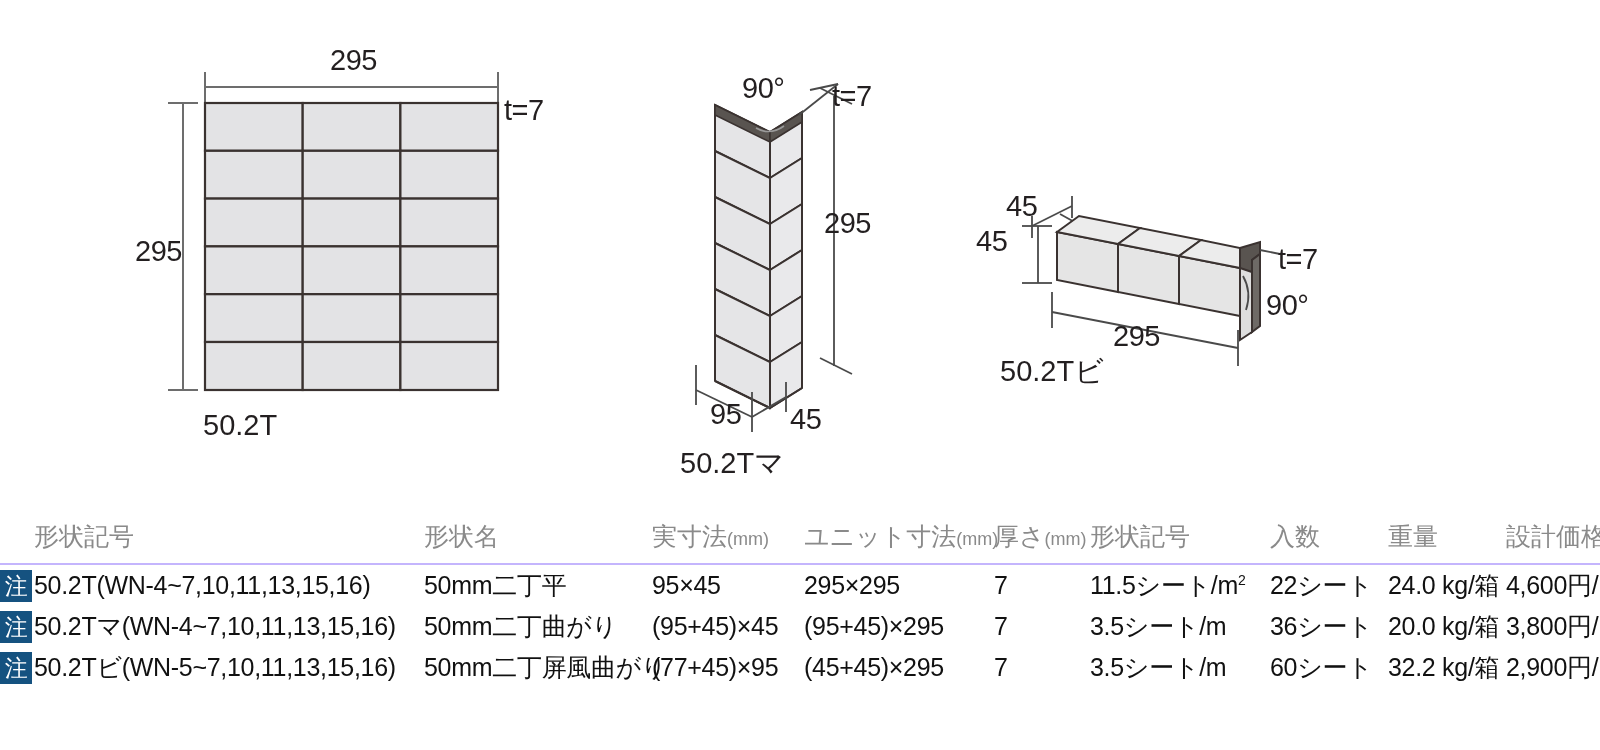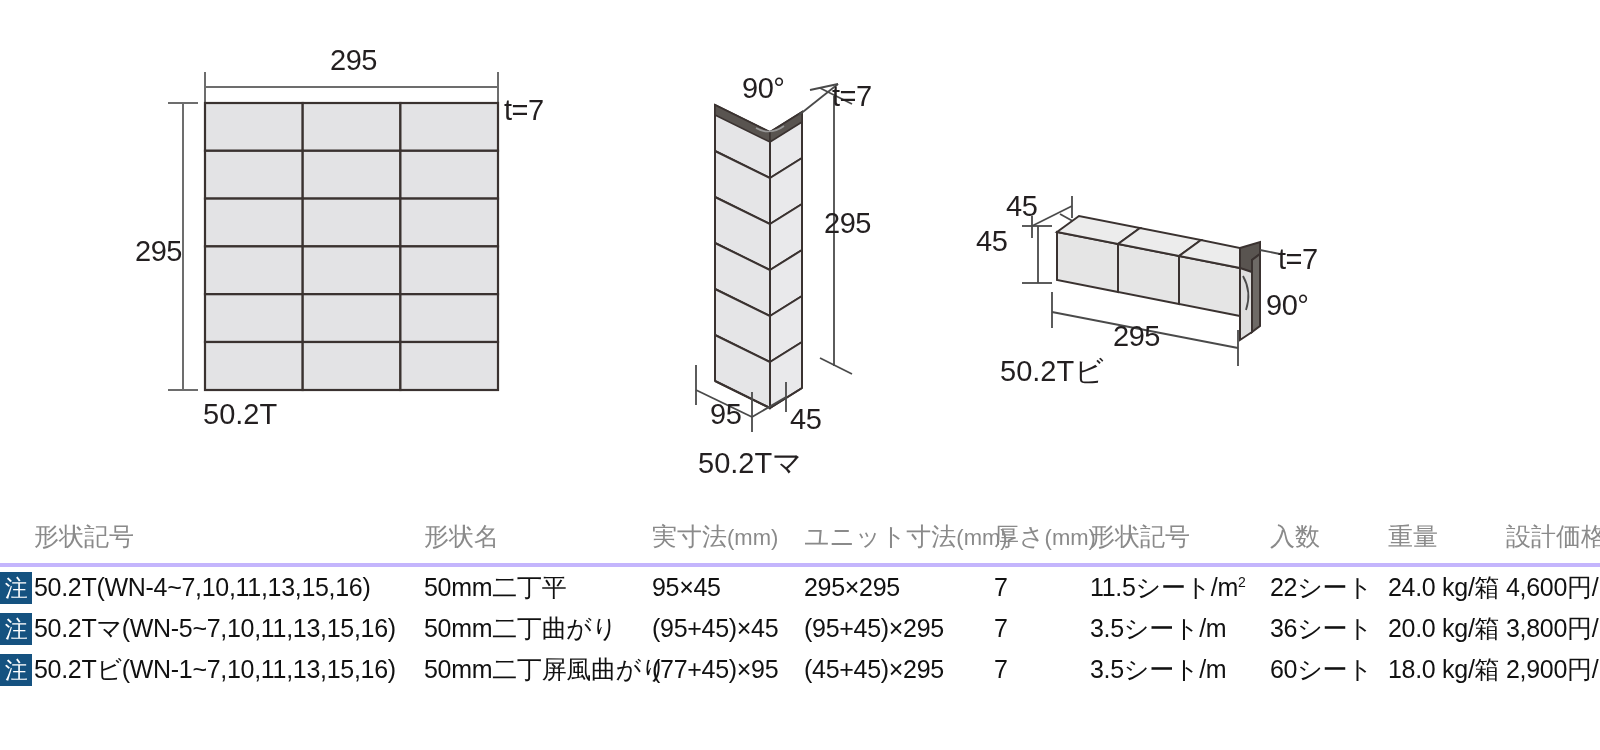--- a/index.html
+++ b/index.html
@@ -42,24 +42,24 @@
     margin-left:0;
     table-layout:fixed;
   }
   table.spec th{
     font-weight:normal;
     font-size:25px;
     color:#8a8a8a;
     text-align:left;
     padding:0 0 10px 0;
     vertical-align:bottom;
-    border-bottom:4px solid #c4b5fd;
+    border-bottom:2px solid #c4b5fd;
     white-space:nowrap;
   }
-  table.spec th .unit{font-size:22px;}
+  table.spec th .unit{font-size:18px;}
   table.spec td{
     font-size:25px;
     color:#111111;
     padding:4px 0 4px 0;
     vertical-align:middle;
     white-space:nowrap;
     letter-spacing:-0.3px;
   }
   td.badge-cell{width:34px;padding-right:4px;}
   .note-badge{
@@ -128,21 +128,21 @@
 
         <rect x="85" y="312" width="97.7" height="48"></rect>
         <rect x="182.7" y="312" width="97.7" height="48"></rect>
         <rect x="280.4" y="312" width="97.6" height="48"></rect>
       </g>
     </svg>
 
     <div class="dim-text" style="left:330px;top:44px;">295</div>
     <div class="dim-text" style="left:135px;top:235px;">295</div>
     <div class="dim-text" style="left:504px;top:94px;">t=7</div>
-    <div class="part-label" style="left:203px;top:398px;">50.2T</div>
+    <div class="part-label" style="left:203px;top:409px;">50.2T</div>
 
     <svg style="position:absolute;left:660px;top:60px;" width="270" height="400" viewBox="0 0 270 400">
 
       <g stroke="#3a3230" stroke-width="2">
         <polygon points="55,45 110,72 110,118 55,91" fill="#e5e5e7"></polygon>
         <polygon points="55,91 110,118 110,164 55,137" fill="#e5e5e7"></polygon>
         <polygon points="55,137 110,164 110,210 55,183" fill="#e5e5e7"></polygon>
         <polygon points="55,183 110,210 110,256 55,229" fill="#e5e5e7"></polygon>
         <polygon points="55,229 110,256 110,302 55,275" fill="#e5e5e7"></polygon>
         <polygon points="55,275 110,302 110,348 55,321" fill="#e5e5e7"></polygon>
@@ -187,21 +187,21 @@
         <line x1="36" y1="330" x2="92" y2="357"></line>
         <line x1="92" y1="357" x2="126" y2="337"></line>
       </g>
     </svg>
 
     <div class="dim-text" style="left:742px;top:72px;">90°</div>
     <div class="dim-text" style="left:832px;top:80px;">t=7</div>
     <div class="dim-text" style="left:824px;top:207px;">295</div>
     <div class="dim-text" style="left:710px;top:398px;">95</div>
     <div class="dim-text" style="left:790px;top:403px;">45</div>
-    <div class="part-label" style="left:698px;top:444px;">50.2Tマ</div>
+    <div class="part-label" style="left:680px;top:444px;">50.2Tマ</div>
 
     <svg style="position:absolute;left:960px;top:180px;" width="400" height="230" viewBox="0 0 400 230">
 
       <g stroke="#4a4a4a" stroke-width="1.8" fill="none">
         <line x1="72" y1="36" x2="72" y2="58"></line>
         <line x1="112" y1="16" x2="112" y2="38"></line>
         <line x1="72" y1="46" x2="112" y2="26"></line>
         <line x1="100" y1="34" x2="118" y2="44"></line>
       </g>
 
@@ -310,42 +310,42 @@
           <td><span>11.5シート/m</span><sup class="sq">2</sup></td>
           <td>22シート</td>
           <td>24.0 kg/箱</td>
           <td><span>4,600円/m</span></td>
         </tr>
 
         <tr>
           <td class="badge-cell">
             <span class="note-badge">注</span>
           </td>
-          <td>50.2Tマ(WN-5~7,10,11,13,15,16)</td>
+          <td>50.2Tマ(WN-4~7,10,11,13,15,16)</td>
           <td>50mm二丁曲がり</td>
           <td>(95+45)×45</td>
           <td>(95+45)×295</td>
           <td class="c-thick">7</td>
           <td><span>3.5シート/m</span><sup class="sq"></sup></td>
           <td>36シート</td>
           <td>20.0 kg/箱</td>
           <td><span>3,800円/m</span><sup class="sq"></sup></td>
         </tr>
 
         <tr>
           <td class="badge-cell">
             <span class="note-badge">注</span>
           </td>
-          <td>50.2Tビ(WN-1~7,10,11,13,15,16)</td>
+          <td>50.2Tビ(WN-5~7,10,11,13,15,16)</td>
           <td>50mm二丁屏風曲がり</td>
           <td>(77+45)×95</td>
           <td>(45+45)×295</td>
           <td class="c-thick">7</td>
           <td><span>3.5シート/m</span><sup class="sq"></sup></td>
           <td>60シート</td>
-          <td>18.0 kg/箱</td>
+          <td>32.2 kg/箱</td>
           <td><span>2,900円/m</span><sup class="sq"></sup></td>
         </tr>
       </tbody>
     </table>
   </div>
 
 </div>
 
 </body></html>

